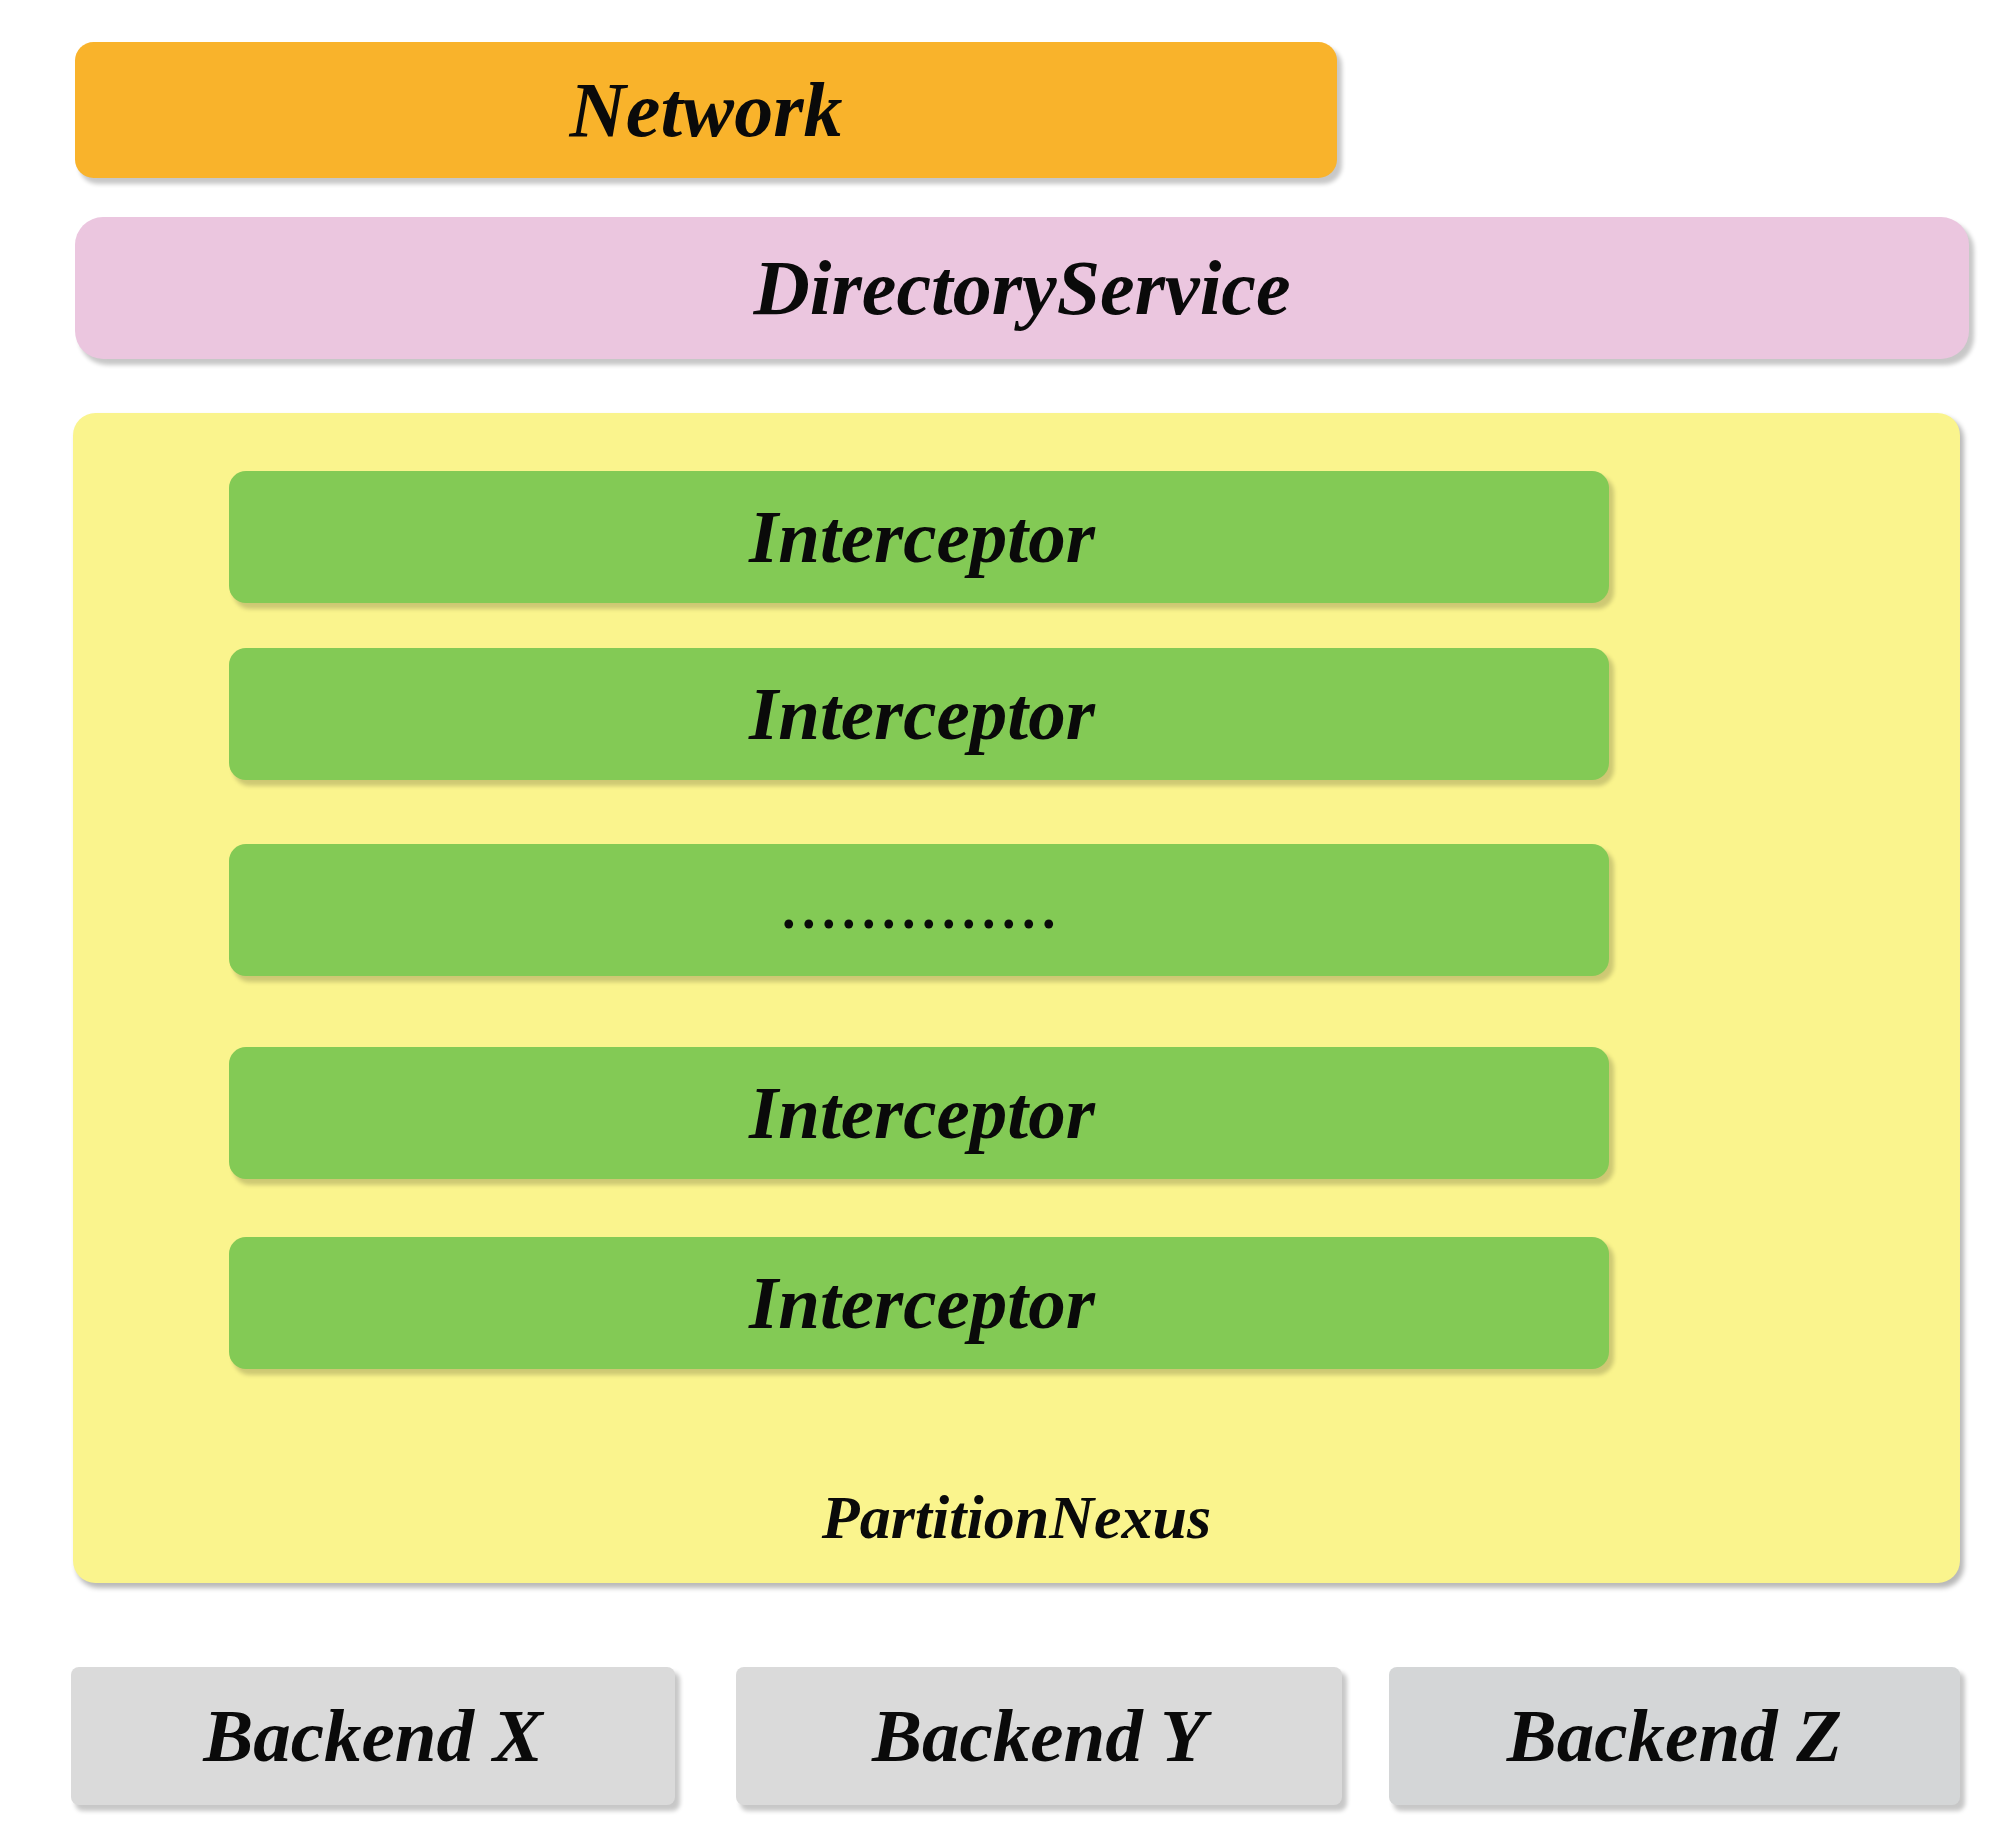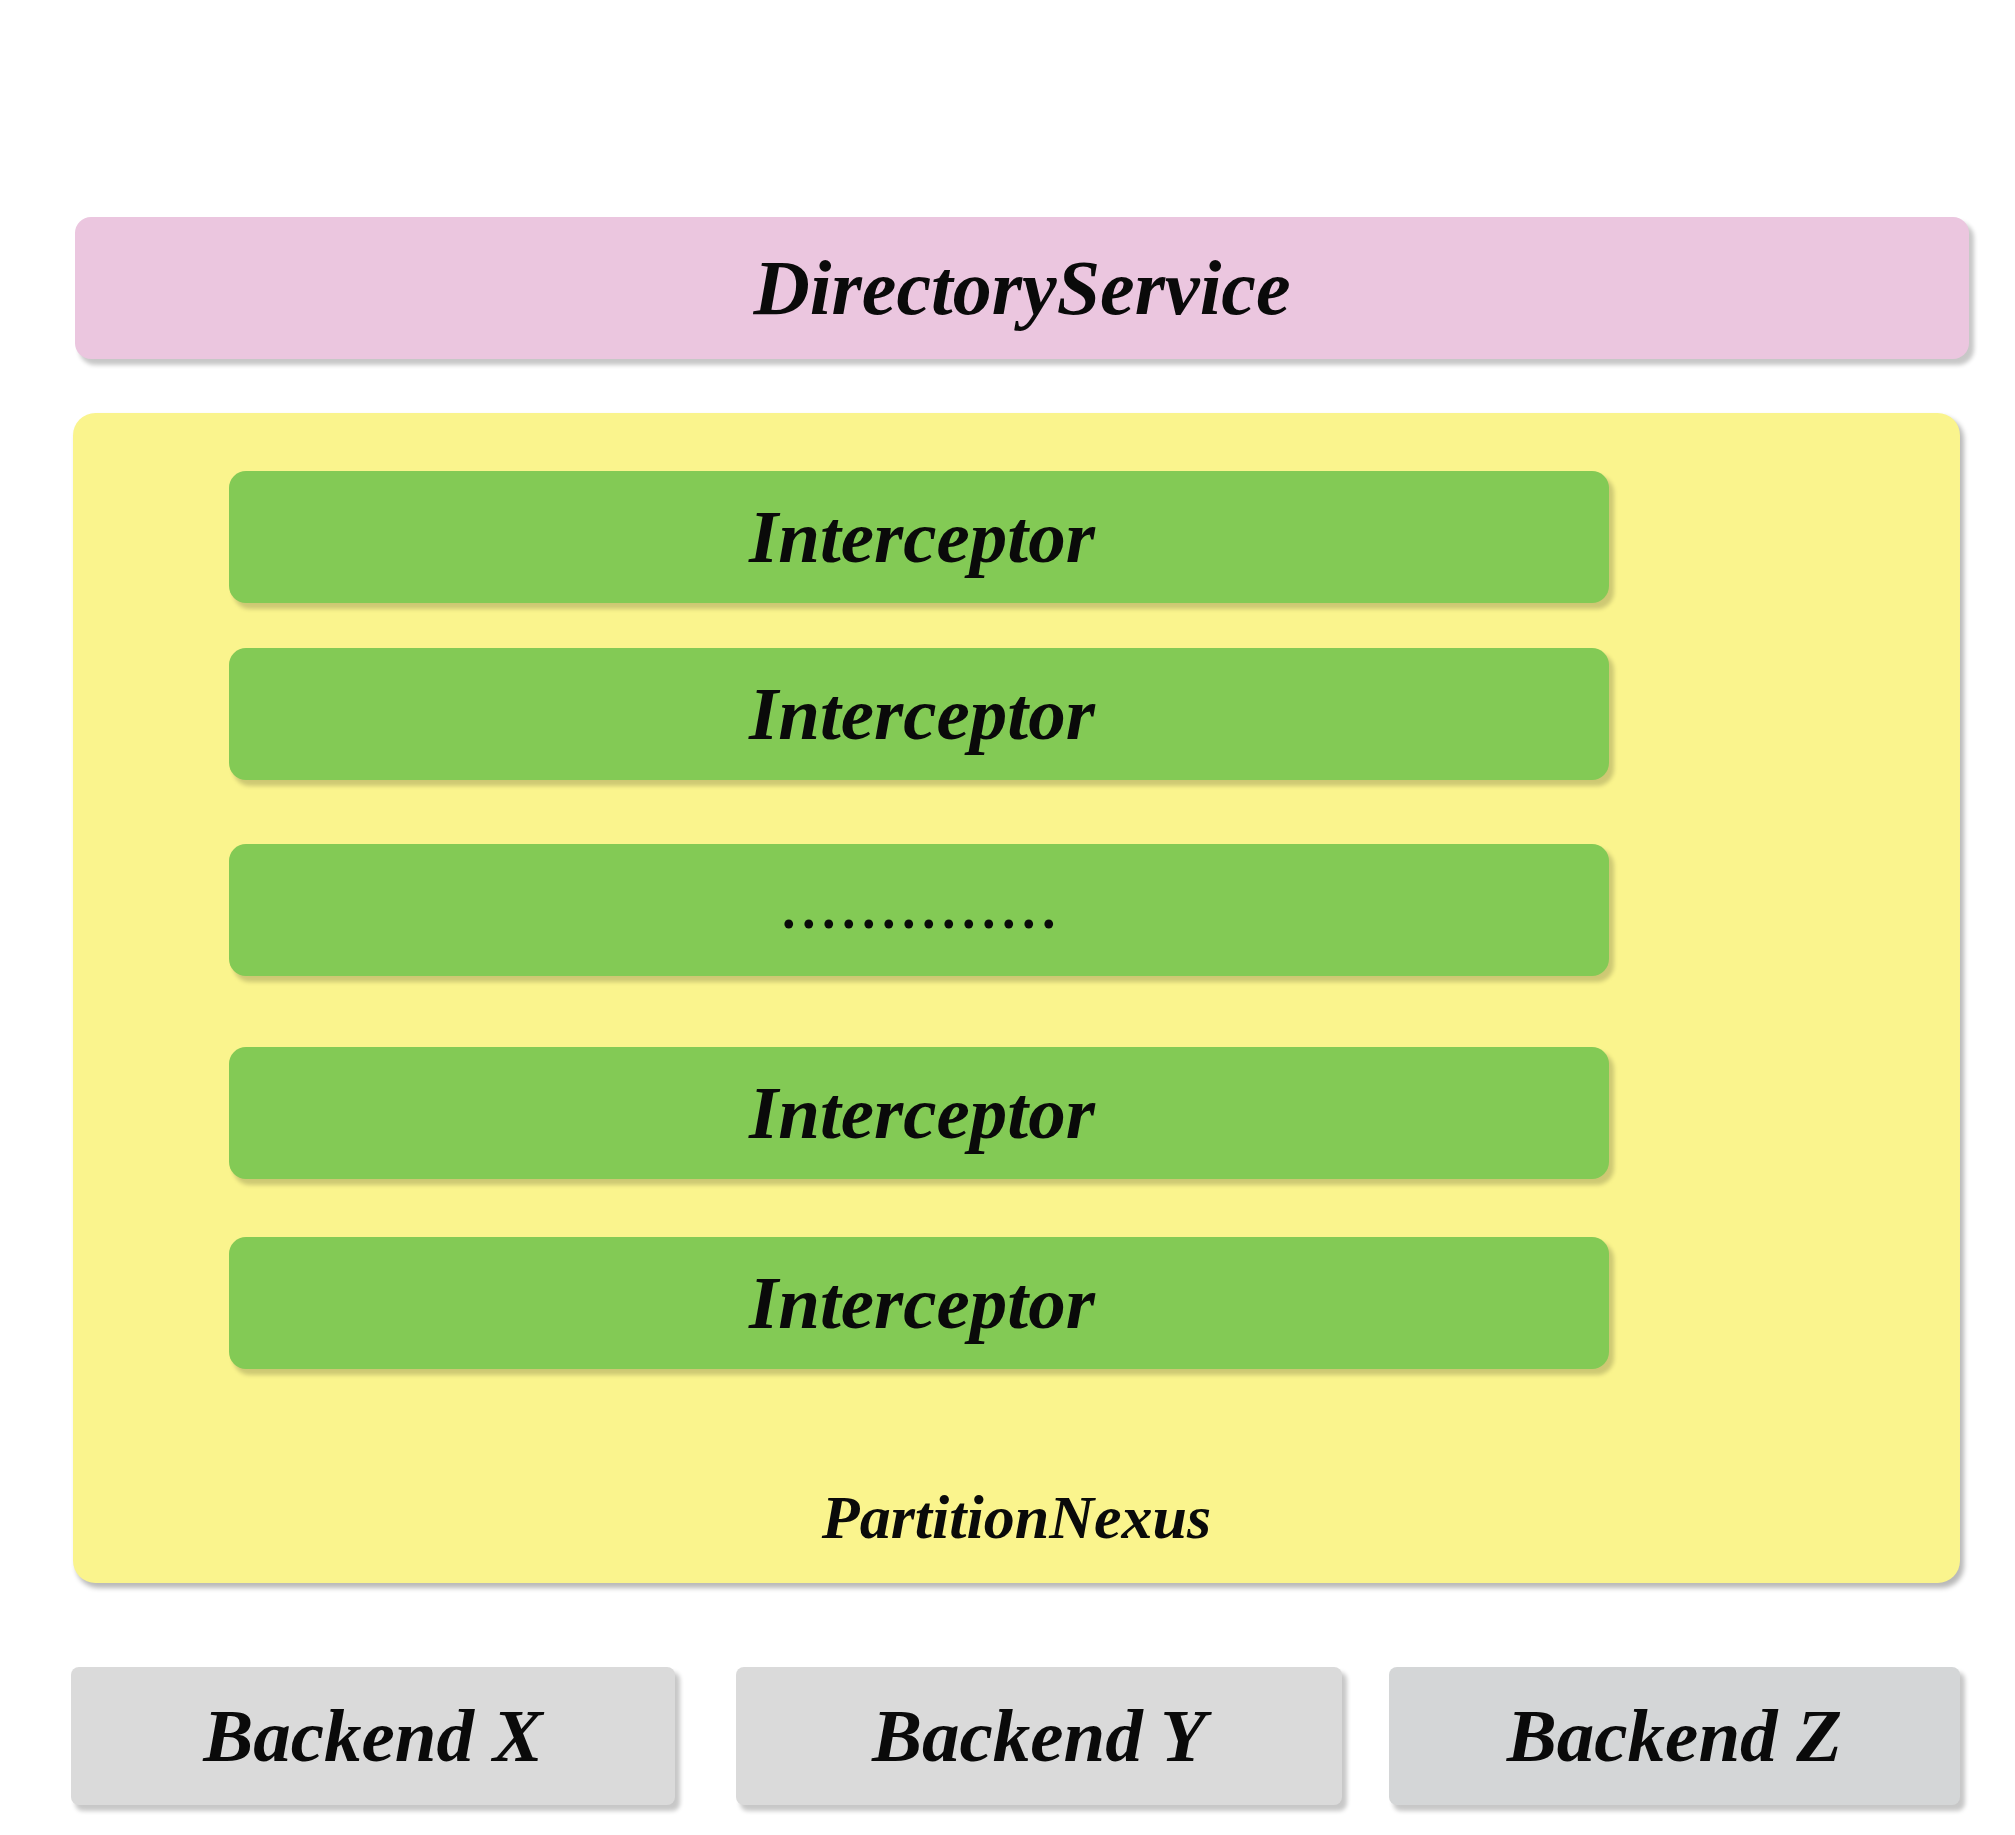--- a/index.html
+++ b/index.html
@@ -29,21 +29,21 @@
     left: 75px; top: 42px;
     width: 1262px; height: 136px;
     background: #f9b32b;
     border-radius: 18.6px;
     font-size: 78px;
   }
   .directory-box {
     left: 75px; top: 217px;
     width: 1894px; height: 142px;
     background: #ebc6df;
-    border-radius: 16px;
+    border-radius: 28px;
     font-size: 78px;
   }
   .nexus-container {
     position: absolute;
     left: 73px; top: 413px;
     width: 1887px; height: 1170px;
     background: #faf48d;
     border-radius: 22.4px;
     box-shadow: 3.7px 4.7px 5.6px rgba(0, 0, 0, 0.28);
   }
@@ -83,20 +83,23 @@
   }
   .backend-x { left: 71px;   width: 604px; }
   .backend-y { left: 736px;  width: 606px; }
   .backend-z { left: 1389px; width: 571px; background: #d4d6d7; }
 </style>
 </head>
 <body>
 
 <div class="canvas">
 
+  <div class="box network-box">
+    <span>Network</span>
+  </div>
 
   <div class="box directory-box">
     <span>DirectoryService</span>
   </div>
 
   <div class="nexus-container">
 
     <div class="box interceptor-box i0">
       <span>Interceptor</span>
     </div>

